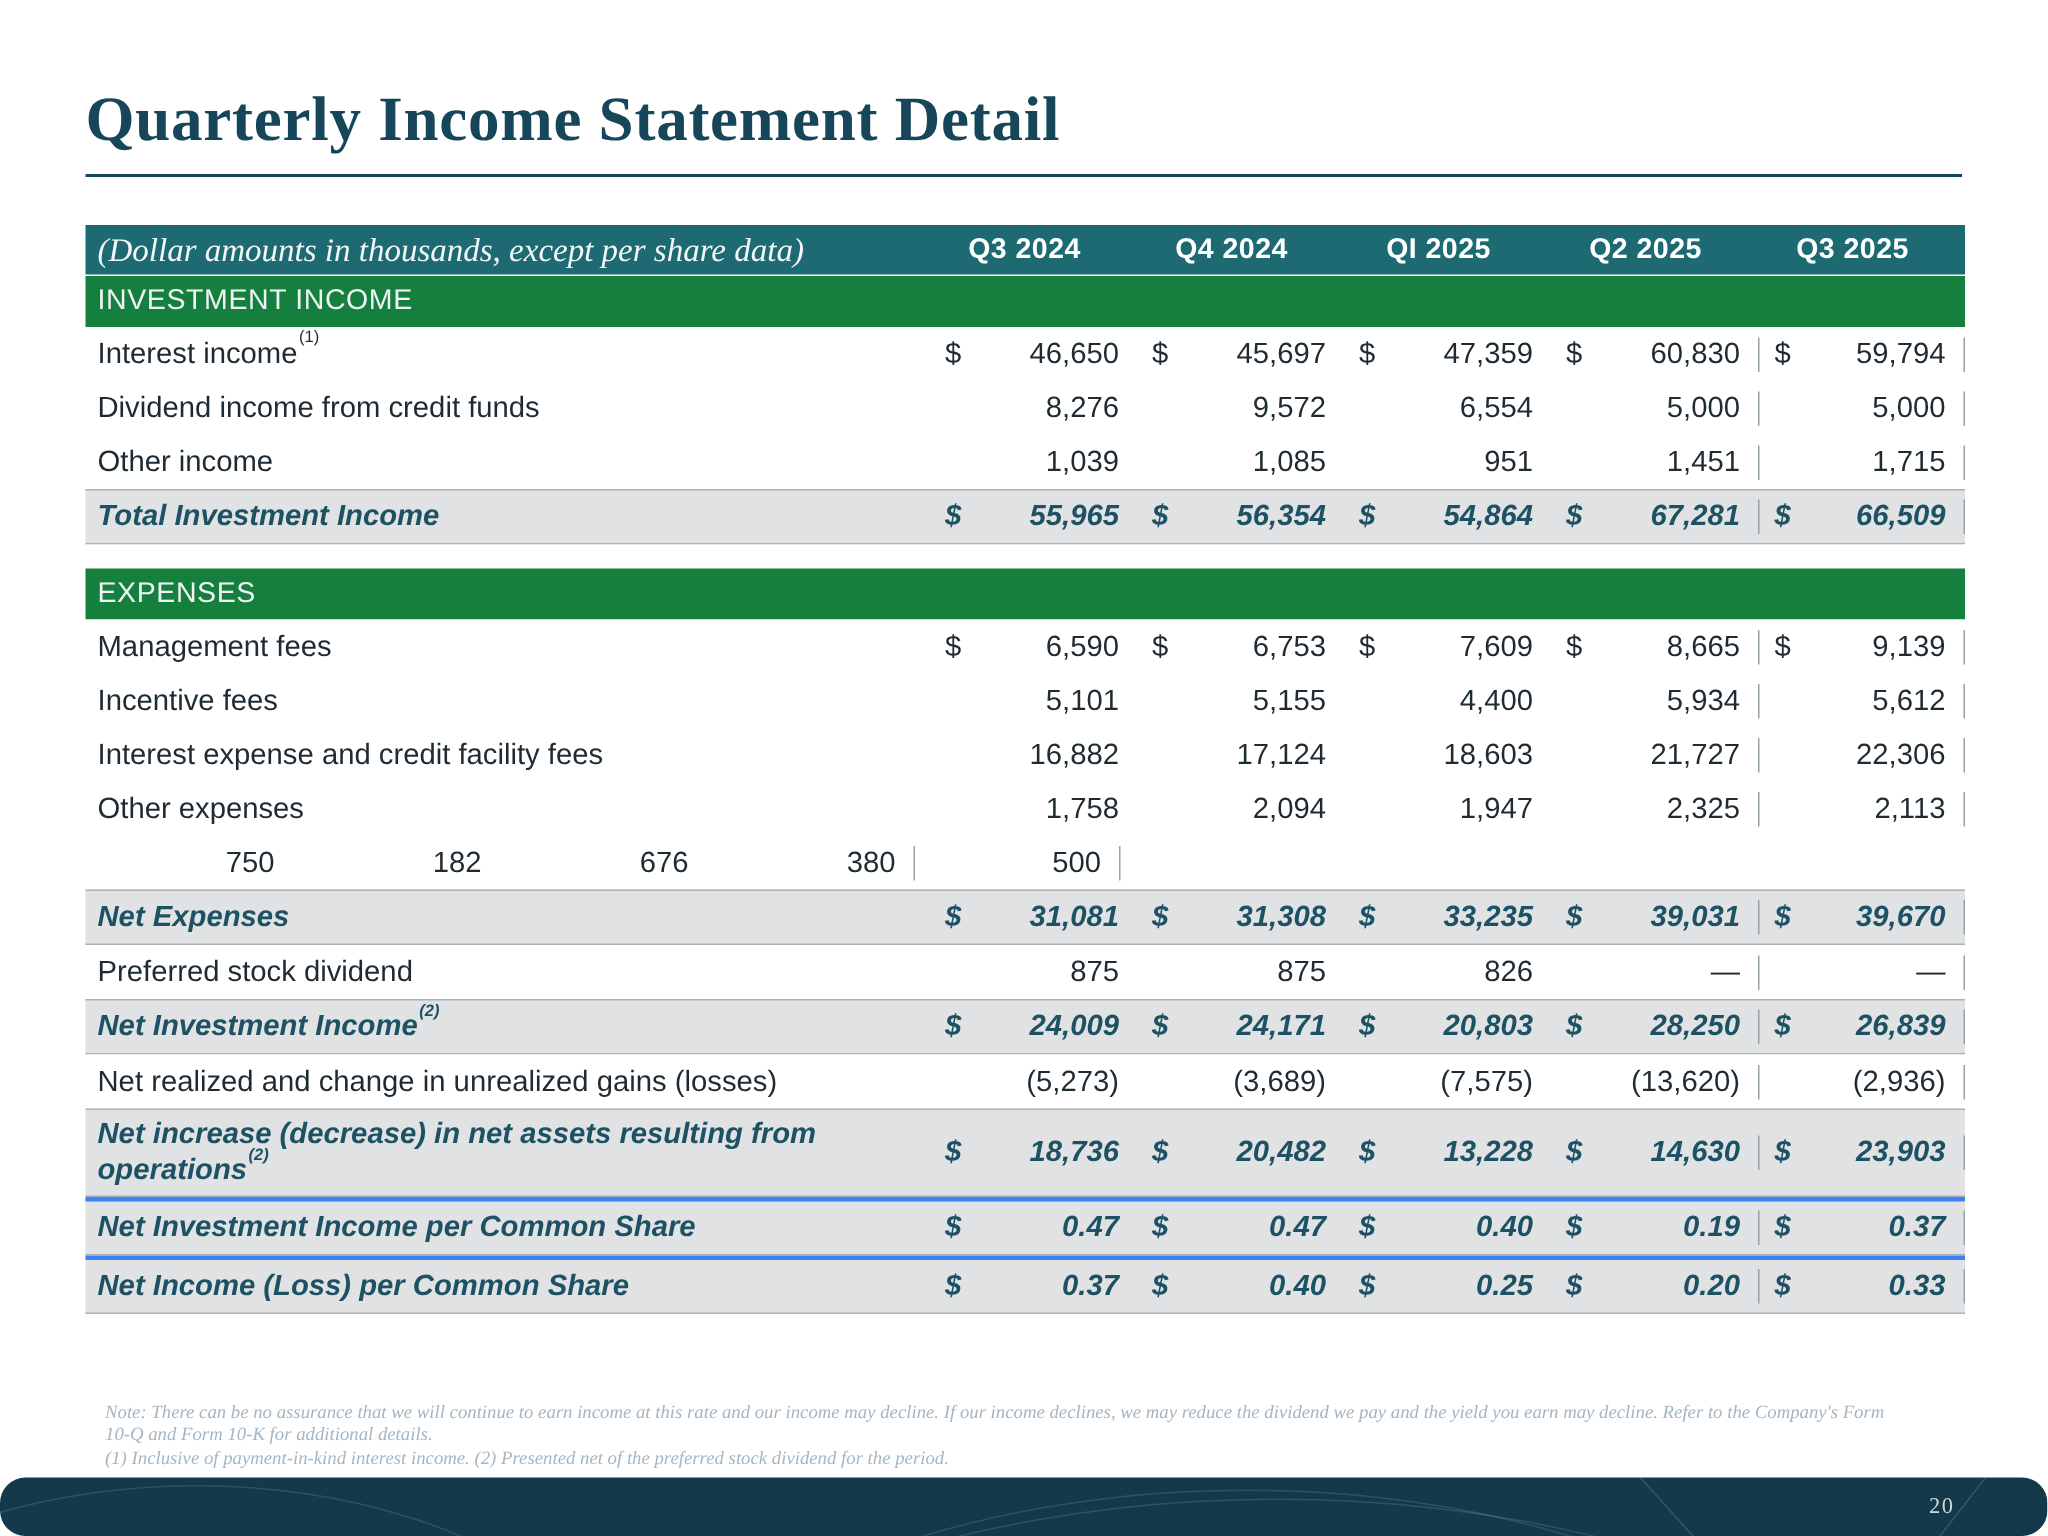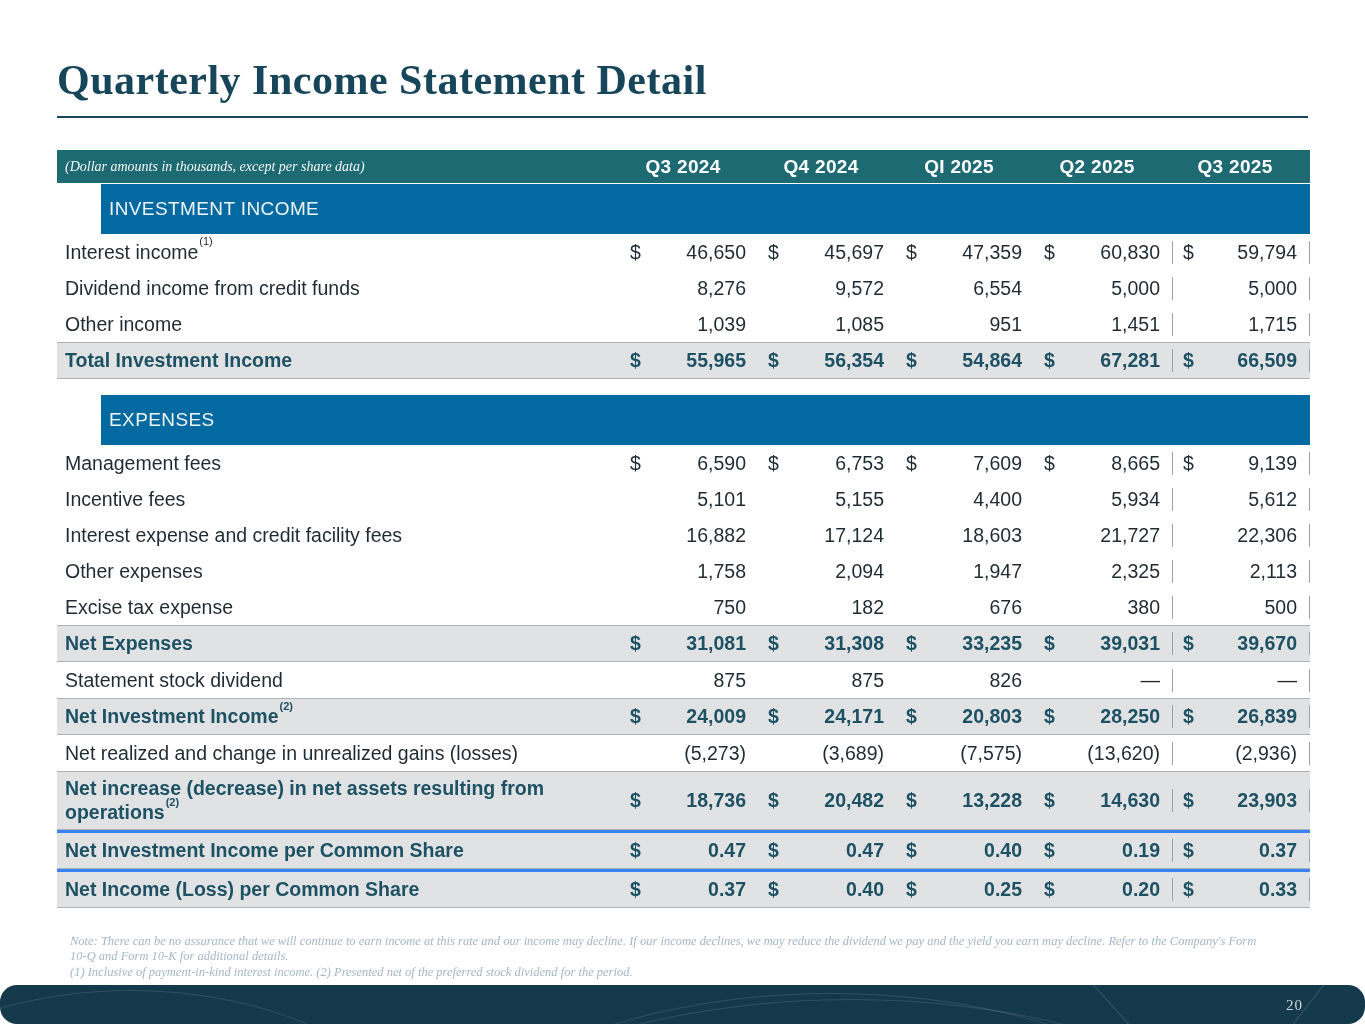--- a/index.html
+++ b/index.html
@@ -18,38 +18,38 @@
     border-bottom:2px solid #17465a;padding-bottom:13px;line-height:1.1;
   }
 
   
   .table{position:absolute;left:57px;top:150px;width:1253px;}
   .thead{
     display:flex;align-items:center;height:33px;background:#1e6a72;color:#ffffff;
   }
   .thead .caption{
     width:563px;box-sizing:border-box;padding-left:8px;
-    font-family:"Liberation Serif",serif;font-style:italic;font-size:14px;color:#f3f7f7;
+    font-family:"Liberation Serif",serif;font-style:italic;font-size:22px;color:#f3f7f7;
   }
   .thead .qh{
     width:138px;box-sizing:border-box;text-align:center;padding-right:12px;
     font-weight:bold;font-size:19px;letter-spacing:.3px;
   }
 
   .row-section{
-    display:flex;align-items:center;height:50px;background:#0369a1;color:#eef3f5;
-    font-size:19px;letter-spacing:.4px;margin-top:1px;margin-left:44px;
+    display:flex;align-items:center;height:34px;background:#15803d;color:#eef3f5;
+    font-size:19px;letter-spacing:.4px;margin-top:1px;
   }
   .row-section span{padding-left:8px;}
   .row-gap{height:15px;background:#ffffff;}
 
   .row{display:flex;align-items:center;min-height:36px;background:#ffffff;}
   .row.total{
     background:#e0e2e3;min-height:35px;
-    border-top:1px solid #a9b3b8;border-bottom:1px solid #a9b3b8;
+    border-top:1px solid #a9b3b8;border-bottom:1px solid #a9b3b8;font-style:italic;
   }
   .row.total + .row.total{border-top:3px solid #3b82f6;box-shadow:0 -2px 0 #a9b3b8 inset;}
   .row.total + .row.total{box-shadow:none;}
   .cell-label{
     width:563px;box-sizing:border-box;padding:4px 22px 4px 8px;
     display:flex;align-items:center;font-size:19.5px;color:#1f2b33;line-height:1.25;
   }
   .row.total .cell-label{font-weight:bold;color:#1d5164;}
   .sup{font-size:11px;vertical-align:super;line-height:0;position:relative;top:-6px;margin-left:1px;}
   .qgroup{
@@ -304,23 +304,20 @@
           <div class="qgroup">
             <span class="dollar"></span>
             <span class="val">2,325</span>
           </div>
           <div class="qgroup last">
             <span class="dollar"></span>
             <span class="val">2,113</span>
           </div>
         </div>
         <div class="row">
-          <div class="cell-label">
-            <span>Excise tax expense</span>
-          </div>
           <div class="qgroup">
             <span class="dollar"></span>
             <span class="val">750</span>
           </div>
           <div class="qgroup">
             <span class="dollar"></span>
             <span class="val">182</span>
           </div>
           <div class="qgroup">
             <span class="dollar"></span>
@@ -355,21 +352,21 @@
             <span class="dollar">$</span>
             <span class="val">39,031</span>
           </div>
           <div class="qgroup last">
             <span class="dollar">$</span>
             <span class="val">39,670</span>
           </div>
         </div>
         <div class="row">
           <div class="cell-label">
-            <span>Statement stock dividend</span>
+            <span>Preferred stock dividend</span>
           </div>
           <div class="qgroup">
             <span class="dollar"></span>
             <span class="val">875</span>
           </div>
           <div class="qgroup">
             <span class="dollar"></span>
             <span class="val">875</span>
           </div>
           <div class="qgroup">

